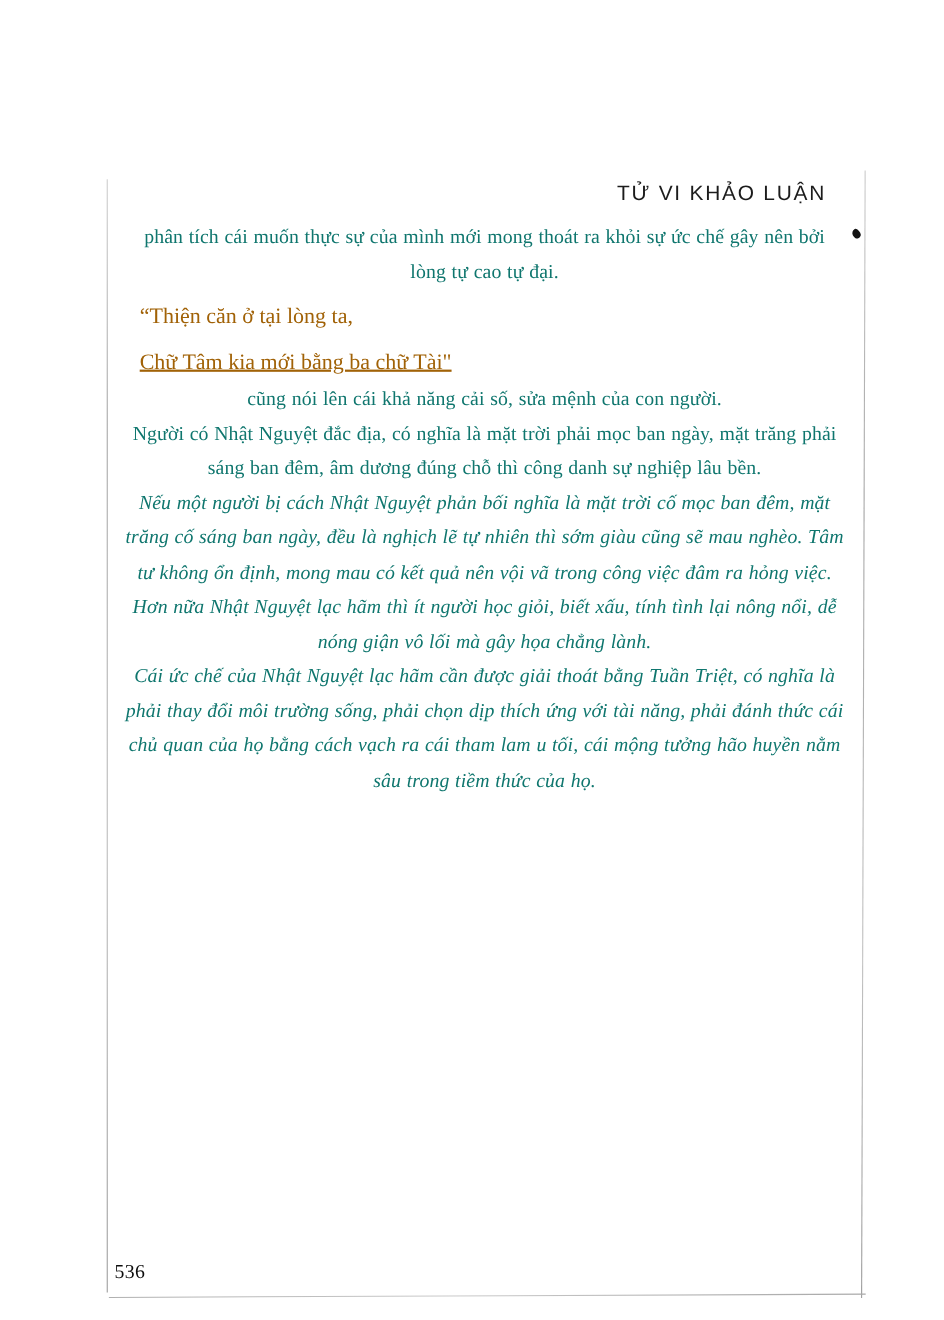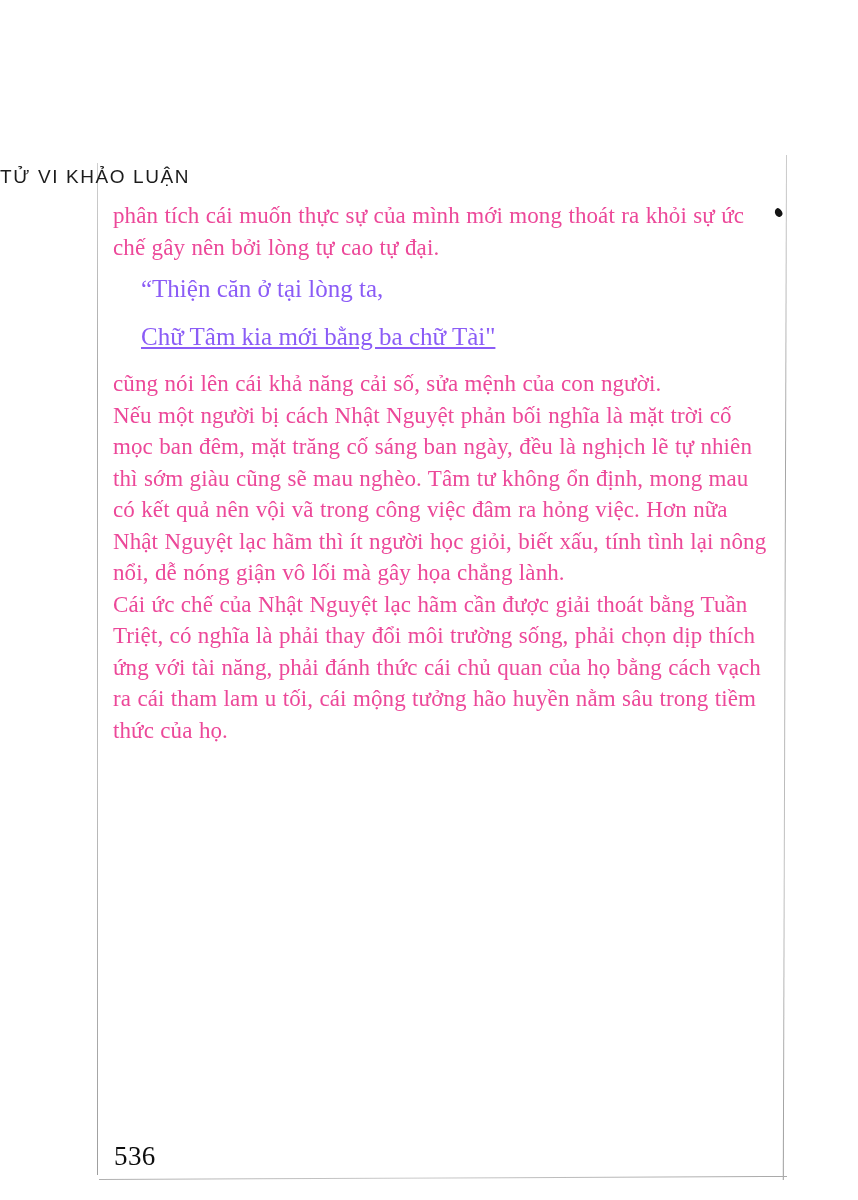--- a/index.html
+++ b/index.html
@@ -65,74 +65,74 @@
     transform: rotate(-28deg);
     pointer-events: none;
   }
 
   
   .running-header {
     position: absolute;
     left: 0;
     top: 166px;
     width: 751px;
-    text-align: left;
+    text-align: right;
     font-family: "Liberation Sans", "DejaVu Sans", sans-serif;
     font-size: 19px;
     letter-spacing: 1.6px;
     color: #1c1c1c;
     font-weight: 400;
     white-space: nowrap;
   }
 
   
   .text-column {
     position: absolute;
     left: 113px;
     top: 200px;
     width: 655px;
   }
 
   .para {
-    font-size: 23px;
+    font-size: 18px;
     line-height: 31.5px;
-    text-align: left;
+    text-align: center;
     margin: 0;
-    color: #ec4899;
+    color: #0f766e;
     letter-spacing: 0.1px;
     word-spacing: 0.5px;
   }
 
   .para + .para {
     margin-top: 0;
   }
 
   
   .gap-lg { margin-top: 47px; }
-  .gap-md { margin-top: 22px; }
+  .gap-md { margin-top: 22px; font-style: italic; }
   .gap-sm { }
   .gap-xs { margin-top: 6px; }
 
   
   .verse {
-    font-size: 25px;
+    font-size: 20px;
     line-height: 31.5px;
-    margin: 16px;
+    margin: 2px;
     padding-left: 12px;
-    color: #8b5cf6;
+    color: #a16207;
   }
   .verse.first { margin-top: 10px; }
   .verse.second { margin-top: 9px; text-decoration: underline; }
 
   
   .page-number {
     position: absolute;
-    left: 114px;
+    left: 104px;
     top: 1143px;
-    font-size: 27px;
+    font-size: 18px;
     line-height: 26px;
     color: #0d0d0d;
     letter-spacing: 0.4px;
   }
 </style>
 </head>
 <body>
 
 <div class="page">
 
@@ -149,20 +149,21 @@
     <p class="para">phân tích cái muốn thực sự của mình mới mong thoát ra khỏi sự ức chế gây nên bởi lòng tự cao tự đại.</p>
 
 
     <p class="verse first">“Thiện căn ở tại lòng ta,</p>
 
     <p class="verse second">Chữ Tâm kia mới bằng ba chữ Tài"</p>
 
     <p class="para gap-sm">cũng nói lên cái khả năng cải số, sửa mệnh của con người.</p>
 
 
+    <p class="para gap-sm">Người có Nhật Nguyệt đắc địa, có nghĩa là mặt trời phải mọc ban ngày, mặt trăng phải sáng ban đêm, âm dương đúng chỗ thì công danh sự nghiệp lâu bền.</p>
 
     <p class="para gap-md">Nếu một người bị cách Nhật Nguyệt phản bối nghĩa là mặt trời cố mọc ban đêm, mặt trăng cố sáng ban ngày, đều là nghịch lẽ tự nhiên thì sớm giàu cũng sẽ mau nghèo. Tâm tư không ổn định, mong mau có kết quả nên vội vã trong công việc đâm ra hỏng việc. Hơn nữa Nhật Nguyệt lạc hãm thì ít người học giỏi, biết xấu, tính tình lại nông nổi, dễ nóng giận vô lối mà gây họa chẳng lành.</p>
 
 
     <p class="para gap-md">Cái ức chế của Nhật Nguyệt lạc hãm cần được giải thoát bằng Tuần Triệt, có nghĩa là phải thay đổi môi trường sống, phải chọn dịp thích ứng với tài năng, phải đánh thức cái chủ quan của họ bằng cách vạch ra cái tham lam u tối, cái mộng tưởng hão huyền nằm sâu trong tiềm thức của họ.</p>
 
 
   </div>
 
   <div class="page-number">536</div>

